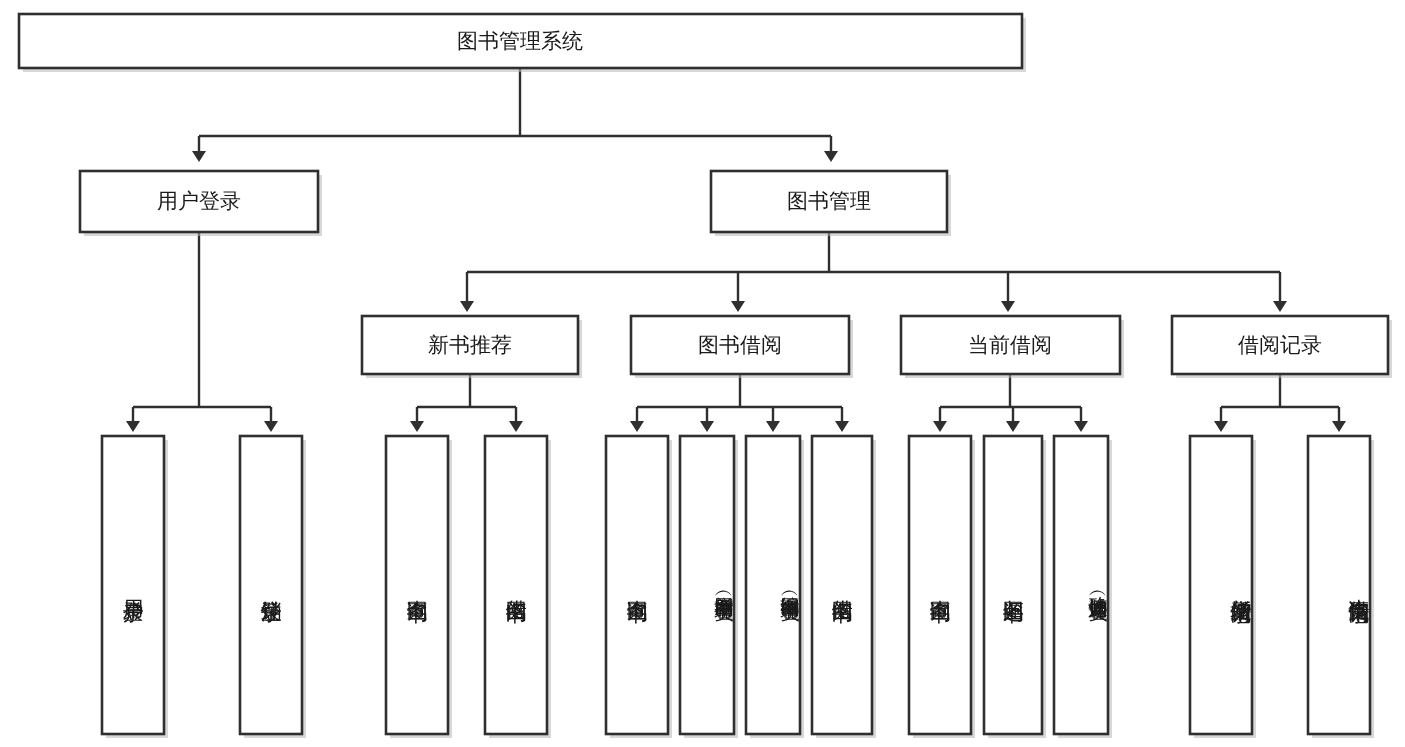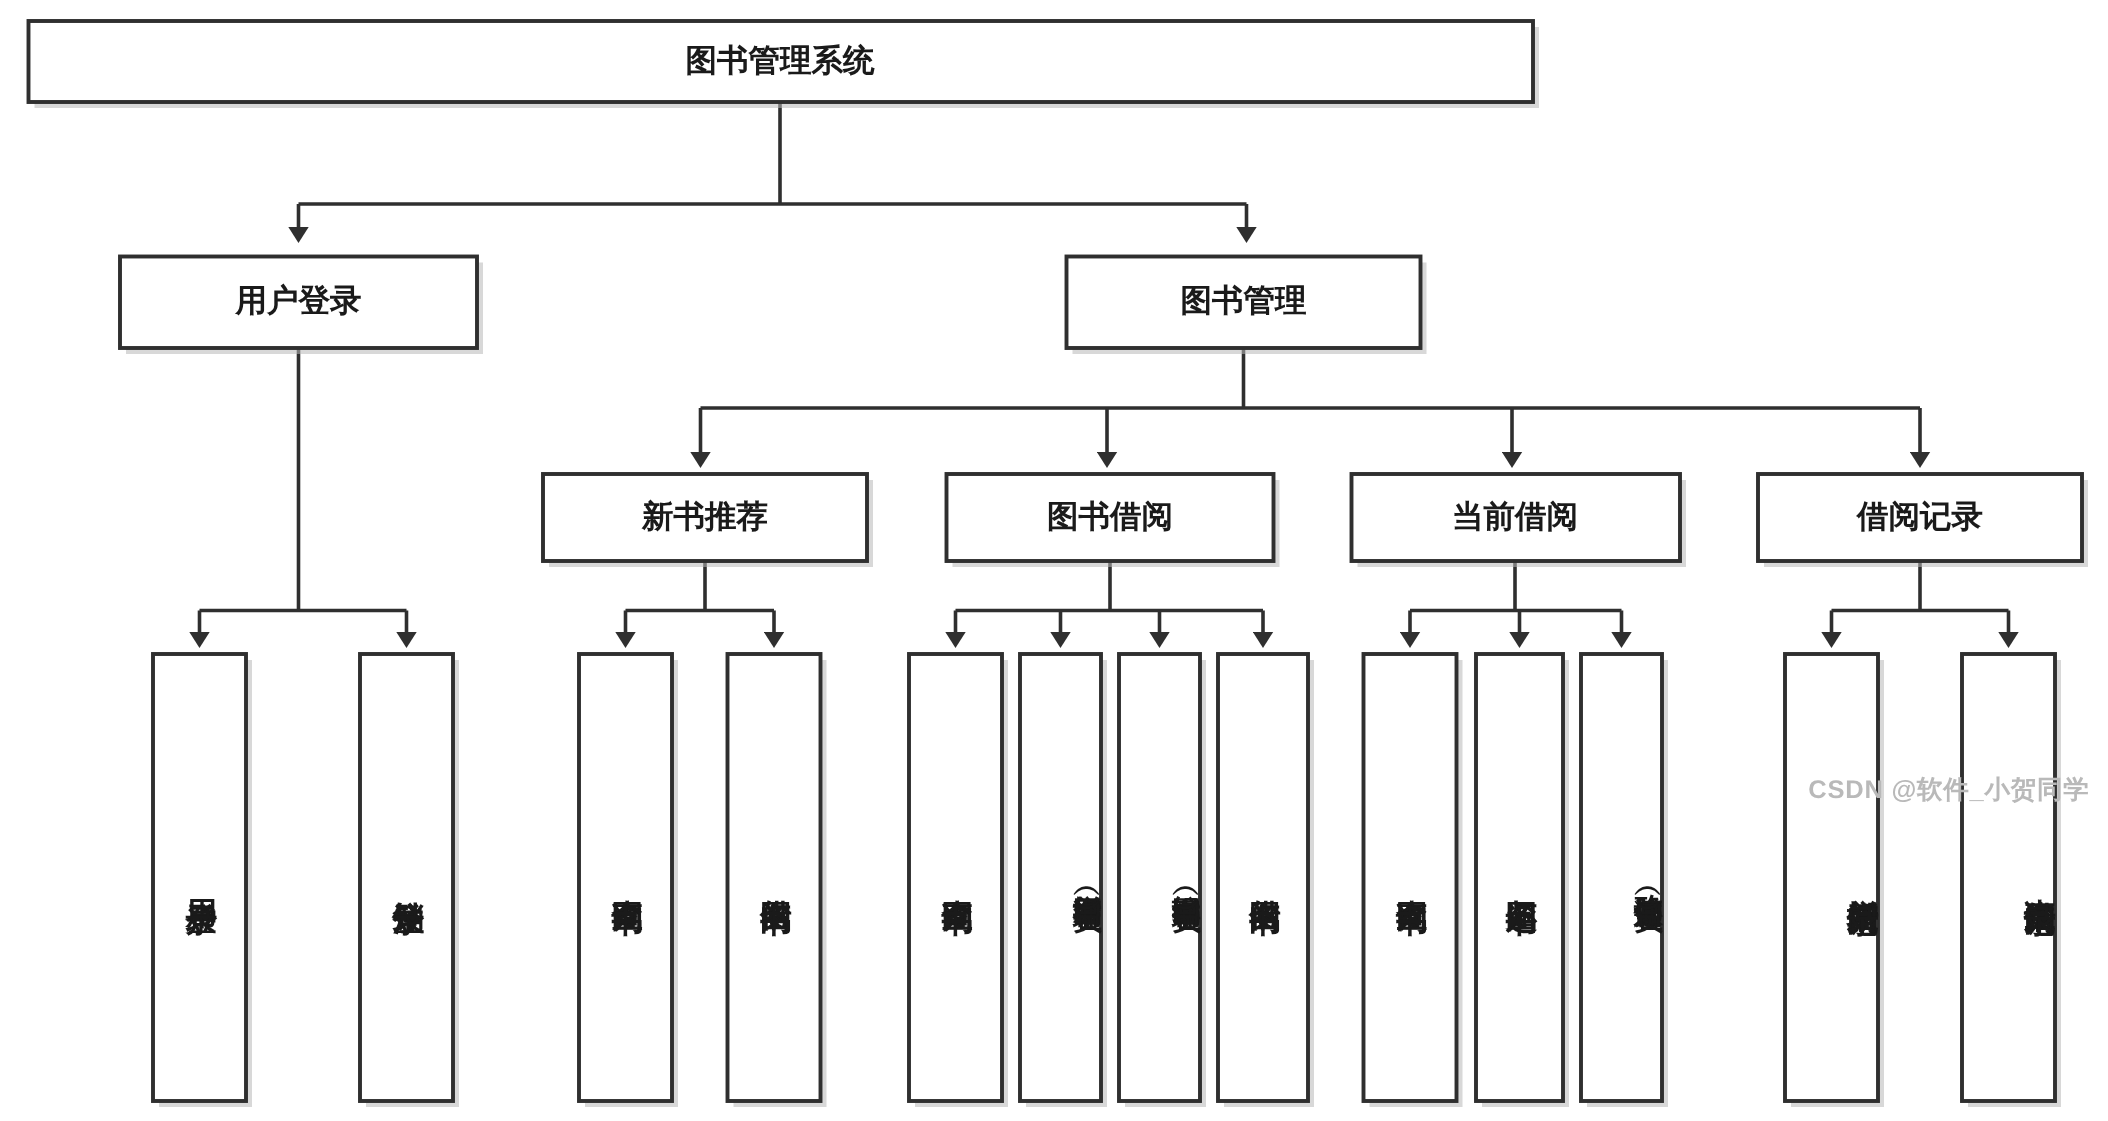--- a/index.html
+++ b/index.html
@@ -11,21 +11,20 @@
     width: 1405px;
     height: 747px;
     font-family: "Liberation Sans", "DejaVu Sans", sans-serif;
     overflow: hidden;
   }
   #diagram-root {
     position: relative;
     width: 1405px;
     height: 544px;
     background: #ffffff;
-    font-weight: bold;
   }
   svg.flow {
     position: absolute;
     top: 0;
     left: 0;
     width: 1405px;
     height: 747px;
   }
   .node-box {
     fill: #ffffff;
@@ -237,14 +236,13 @@
       <div class="vlabel" style="left: 680px; top: 438px; width: 54px; height: 294px; align-items: flex-start; font-size: 19px;">新增图书（管理员）</div>
       <div class="vlabel" style="left: 746px; top: 438px; width: 54px; height: 294px; align-items: flex-start; font-size: 19px;">编辑图书（管理员）</div>
       <div class="vlabel" style="left: 812px; top: 438px; width: 60px; height: 294px; align-items: center; font-size: 21px;">借阅图书</div>
       <div class="vlabel" style="left: 909px; top: 438px; width: 62px; height: 294px; align-items: center; font-size: 21px;">查询图书</div>
       <div class="vlabel" style="left: 984px; top: 438px; width: 58px; height: 294px; align-items: center; font-size: 21px;">归还图书</div>
       <div class="vlabel" style="left: 1054px; top: 438px; width: 54px; height: 294px; align-items: flex-start; font-size: 19px;">确认归还（管理员）</div>
       <div class="vlabel" style="left: 1190px; top: 438px; width: 62px; height: 294px; align-items: flex-start; font-size: 21px;">新增借阅记录</div>
       <div class="vlabel" style="left: 1308px; top: 438px; width: 62px; height: 294px; align-items: flex-start; font-size: 21px;">查询借阅记录</div>
     </div>
 
-  <div class="watermark">CSDN @软件_小贺同学</div>
 </div>
 
 </body></html>

